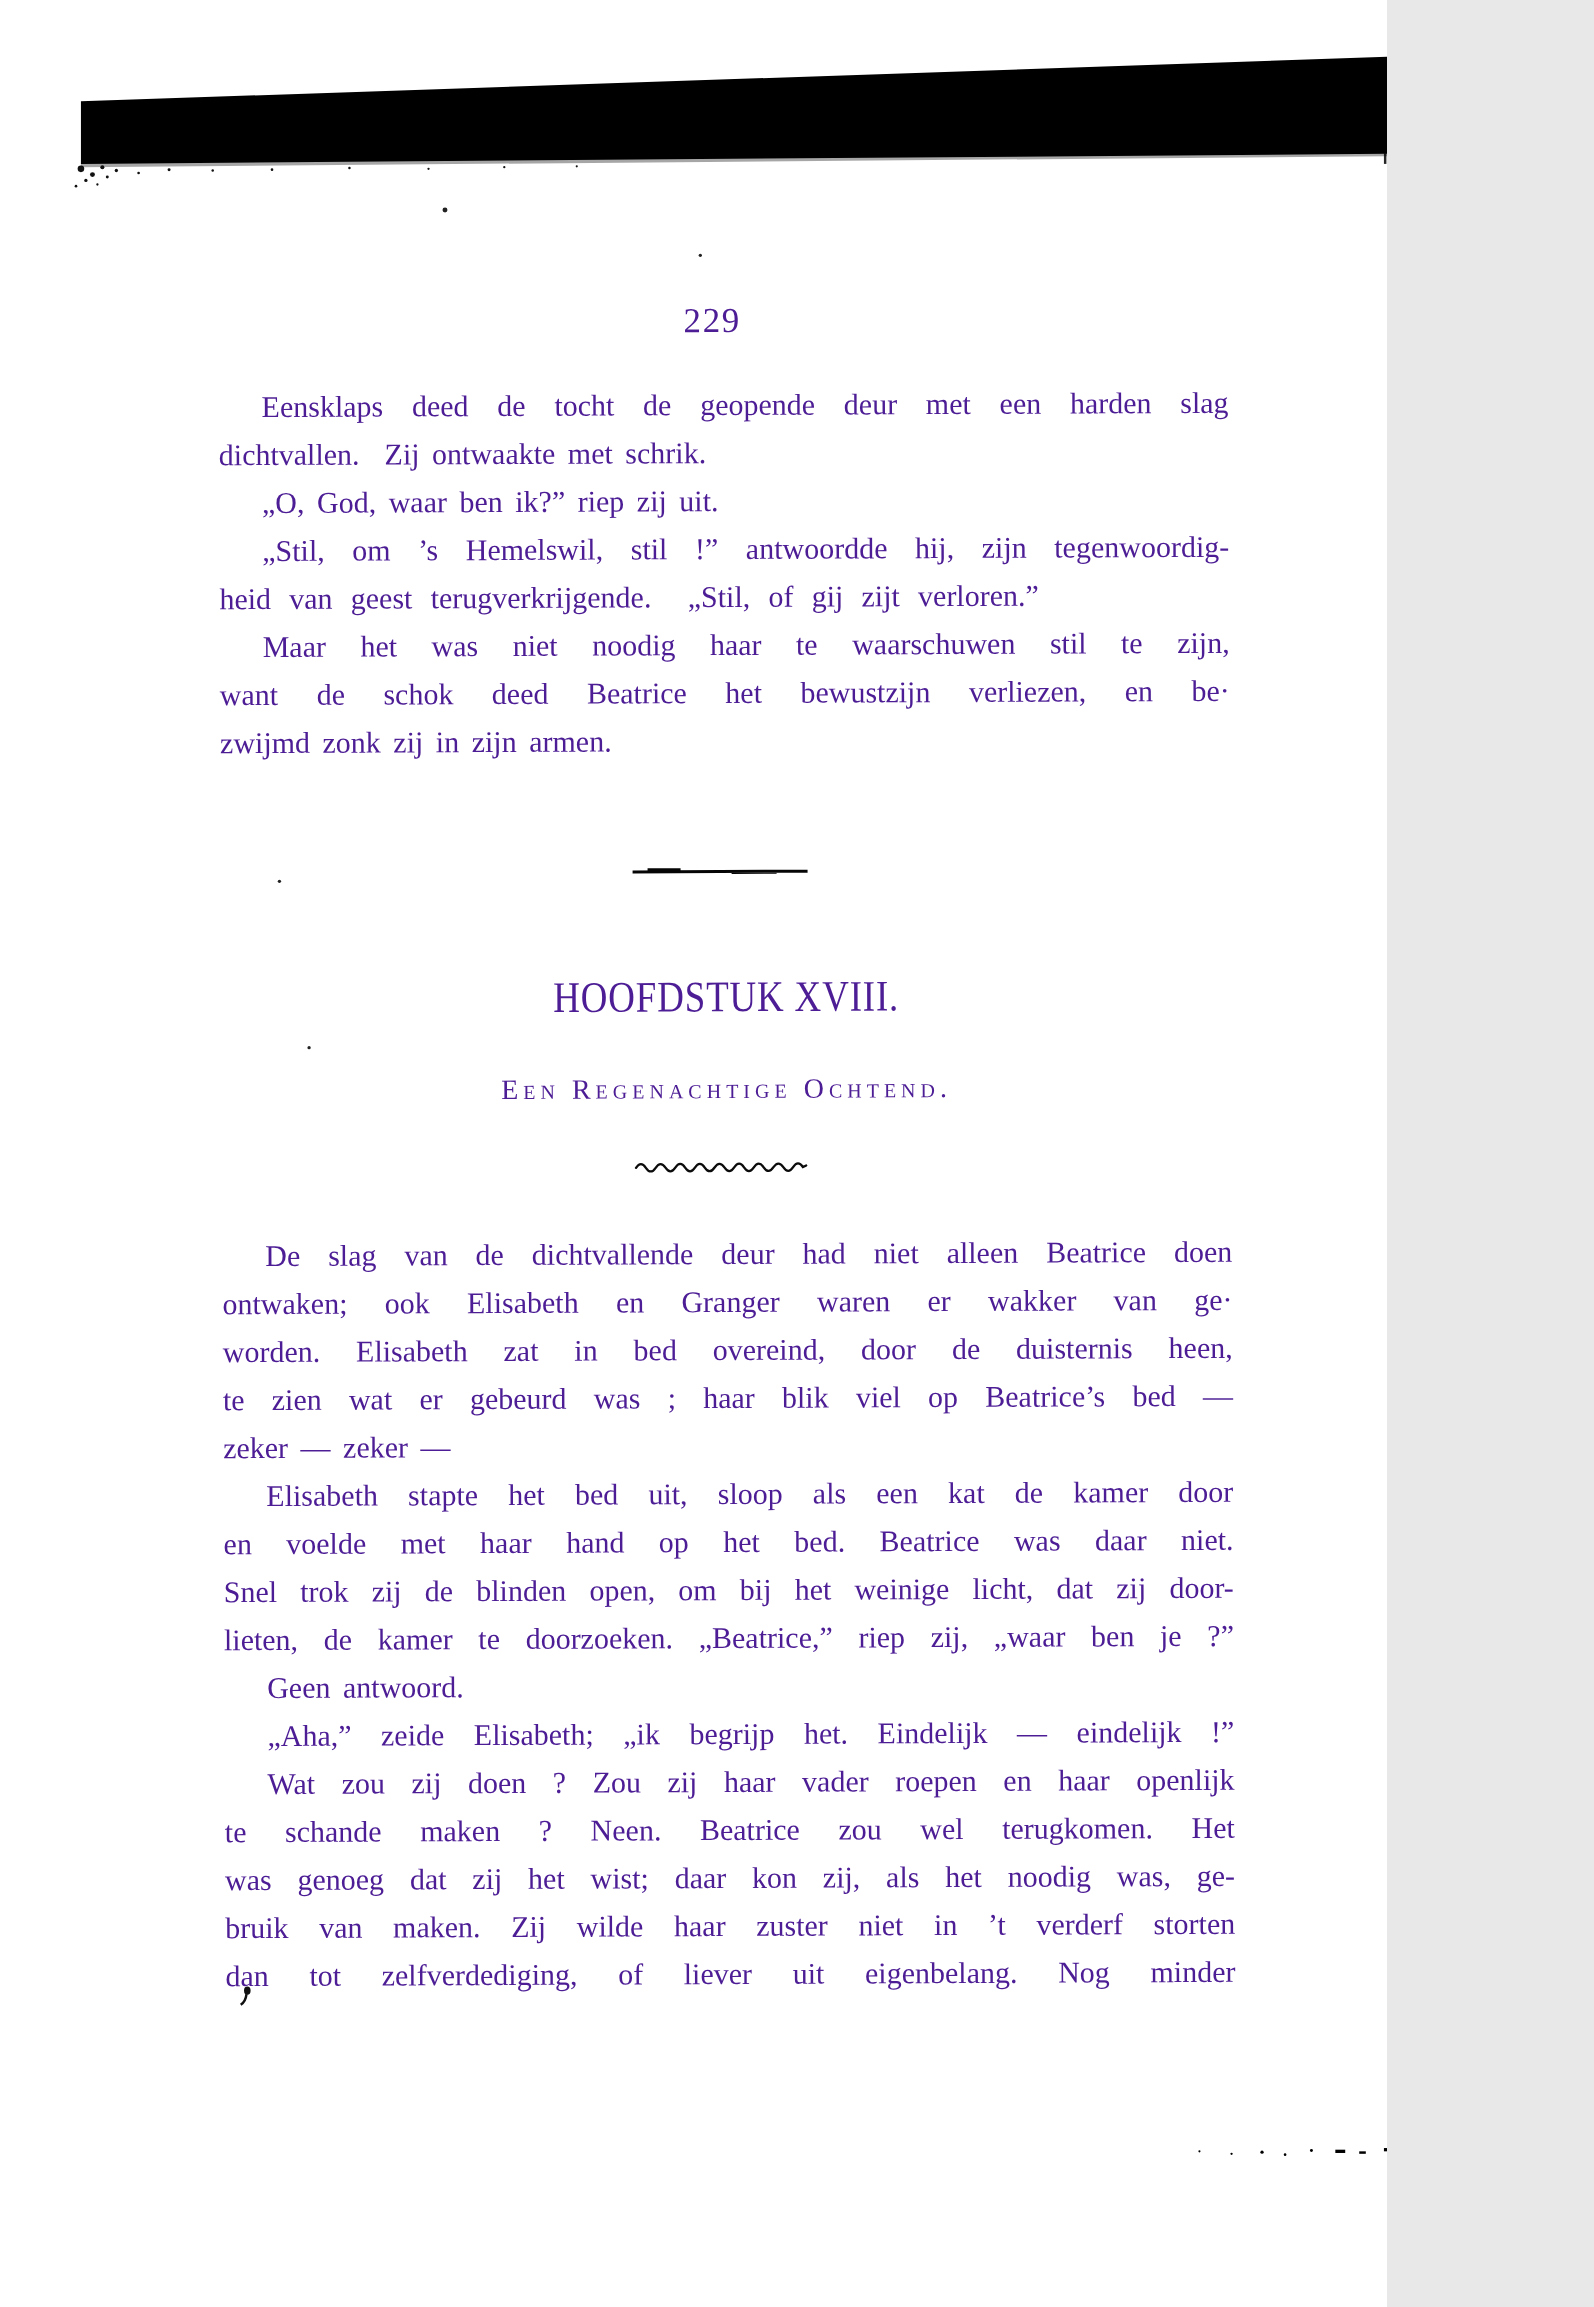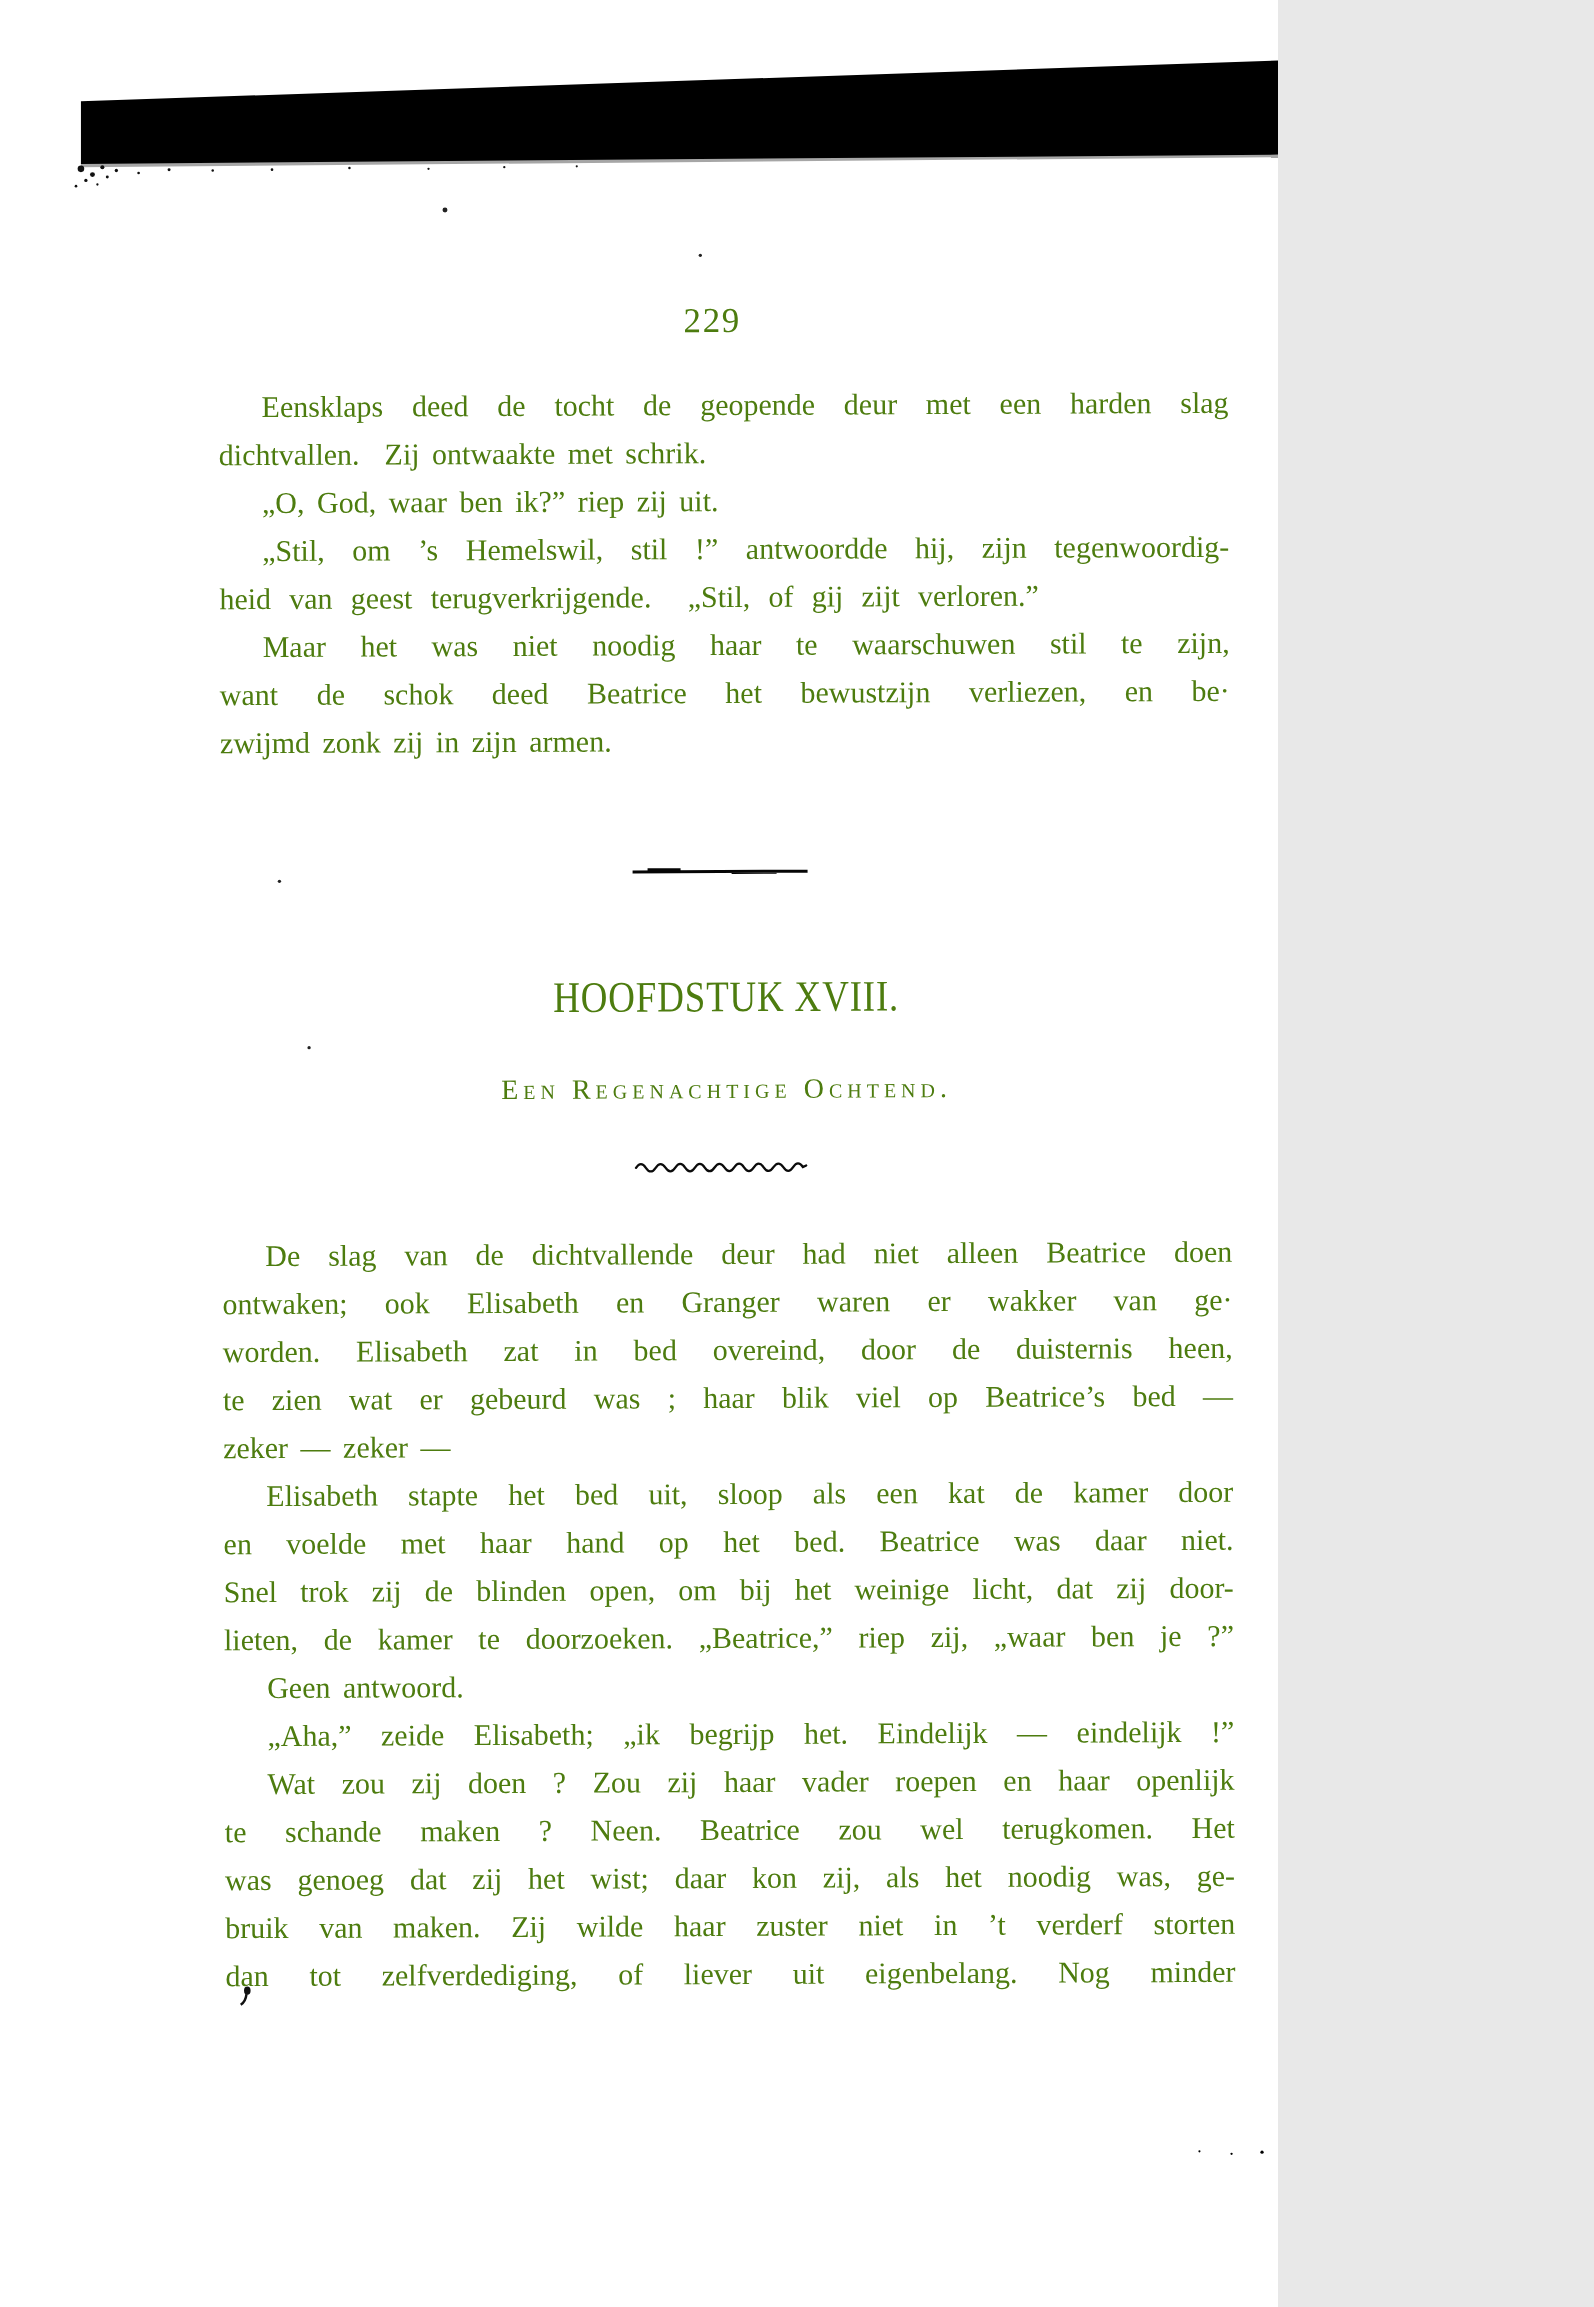--- a/index.html
+++ b/index.html
@@ -1,23 +1,23 @@
 <!DOCTYPE html>
 <html style="font-size:13px"><head>
 <meta charset="utf-8">
 <style>
   html, body { margin: 0; padding: 0; background: #e8e8e8; }
   #page {
     position: relative;
-    width: 1278px;
+    width: 1387px;
     height: 2307px;
     background: #ffffff;
     overflow: hidden;
     font-family: "Liberation Serif", "DejaVu Serif", serif;
-    color: #4d7c0f;
+    color: #4c1d95;
   }
   #artifacts {
     position: absolute;
     left: 0; top: 0;
     width: 1595px; height: 2307px;
     pointer-events: none;
   }
   #content {
     position: absolute;
     left: 0; top: 0;

